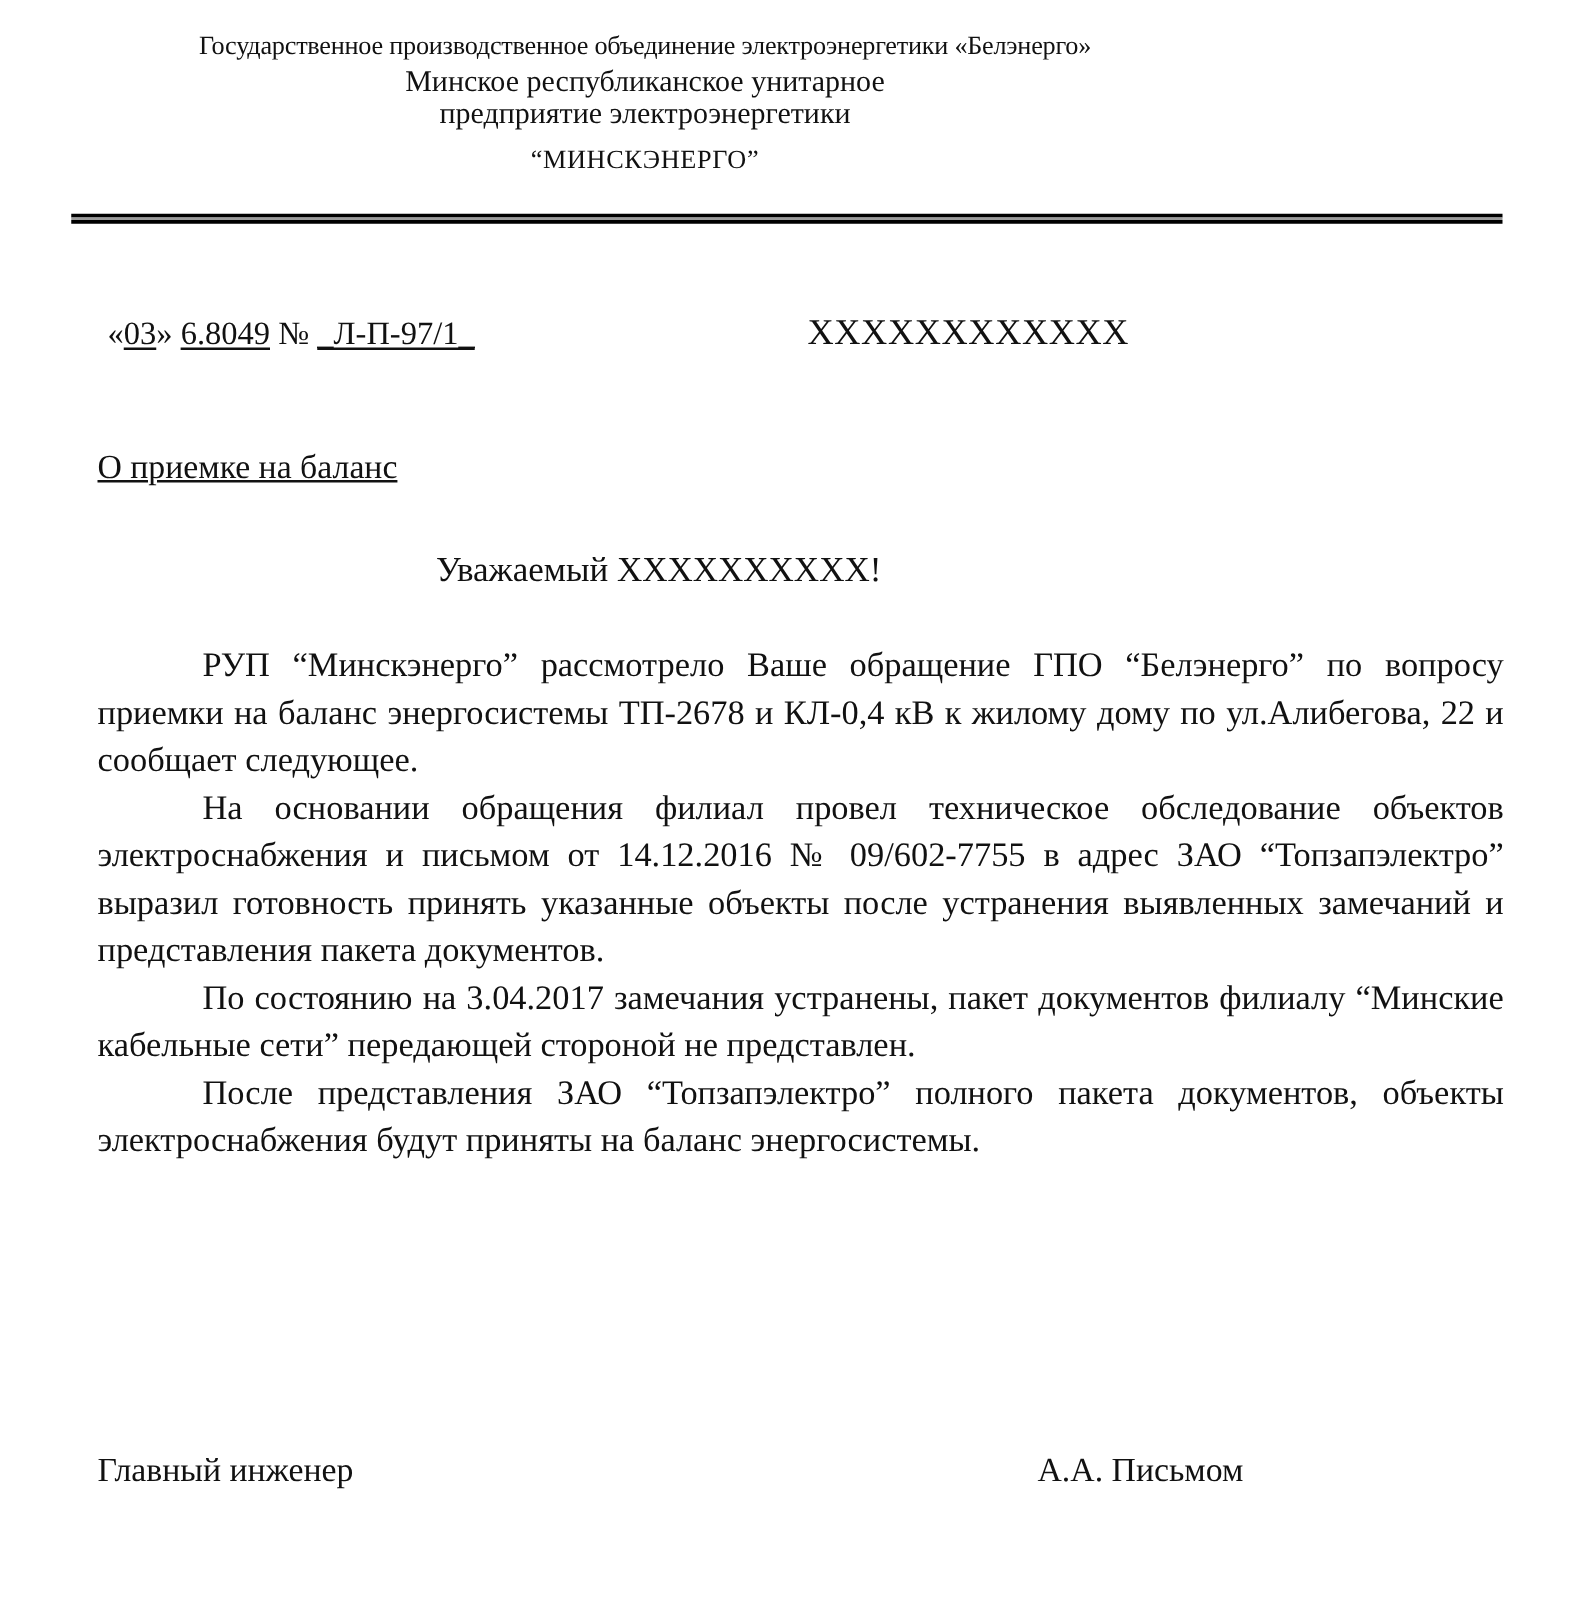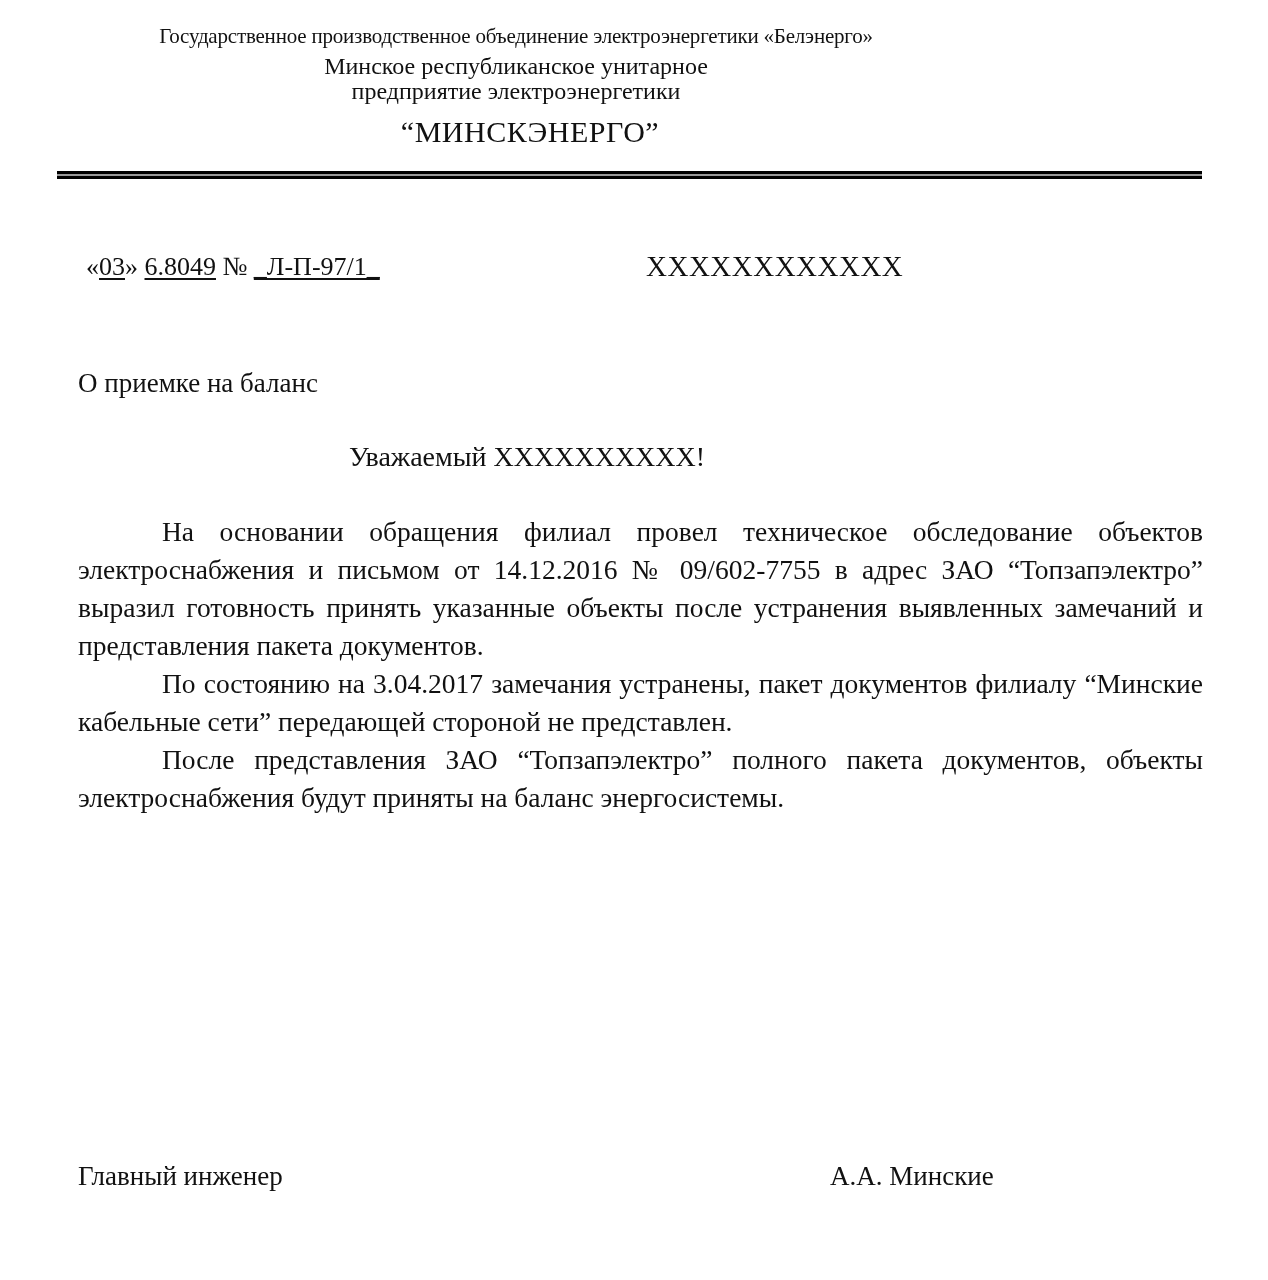--- a/index.html
+++ b/index.html
@@ -4,29 +4,29 @@
 <style>
   html, body { margin: 0; padding: 0; background: #ffffff; }
   body {
     width: 1268px; height: 1280px; position: relative; overflow: hidden;
     font-family: "Liberation Serif", "DejaVu Serif", serif; color: #111111;
   }
   .hdr { position: absolute; left: 0; width: 1032px; text-align: center; white-space: nowrap; }
   .h1 { top: 24px; font-size: 21px; letter-spacing: -0.2px; }
   .h2 { top: 53px; font-size: 24px; font-weight: normal; }
   .h3 { top: 78px; font-size: 24px; font-weight: normal; }
-  .h4 { top: 115px; font-size: 30px; letter-spacing: 0.5px; padding-left: 14px; }
+  .h4 { top: 115px; font-size: 21px; letter-spacing: 0.5px; }
   .rule { position: absolute; left: 57px; width: 1145px; }
   .rule1 { top: 171px; height: 3px; background: #000; }
   .rule2 { top: 174px; height: 2px; background: #9a9a9a; }
   .rule3 { top: 176px; height: 3px; background: #000; }
   .meta { position: absolute; top: 252px; left: 86px; font-size: 26px; white-space: nowrap; }
   .u { text-decoration: underline; text-underline-offset: 3px; }
   .addressee { position: absolute; top: 250px; left: 646px; font-size: 29px; letter-spacing: 0.5px; white-space: nowrap; }
-  .subject { position: absolute; top: 368px; left: 78px; font-size: 27px; white-space: nowrap; }
+  .subject { position: absolute; top: 358px; left: 78px; font-size: 27px; white-space: nowrap; text-decoration: underline; }
   .greeting { position: absolute; top: 441px; left: 0; width: 1048px; text-align: center; font-size: 28px; padding-left: 6px; box-sizing: border-box; }
   .body { position: absolute; top: 513px; left: 78px; width: 1125px; font-size: 27.5px; line-height: 38px; }
   .para { margin: 0; text-indent: 84px; text-align: justify; }
   .sign { position: absolute; top: 1161px; font-size: 27px; white-space: nowrap; }
   .sign-l { left: 78px; }
   .sign-r { left: 830px; }
 </style>
 </head>
 <body>
 
@@ -46,19 +46,20 @@
   <span class="u">_Л-П-97/1_</span>
 </div>
 
 <div class="addressee">ХХХХХХХХХХХХ</div>
 
 <div class="subject">О приемке на баланс</div>
 
 <div class="greeting">Уважаемый ХХХХХХХХХХ!</div>
 
 <div class="body">
+  <p class="para">РУП “Минскэнерго” рассмотрело Ваше обращение ГПО “Белэнерго” по вопросу приемки на баланс энергосистемы ТП-2678 и КЛ-0,4 кВ к жилому дому по ул.Алибегова, 22 и сообщает следующее.</p>
   <p class="para">На основании  обращения филиал провел техническое обследование объектов электроснабжения и письмом от 14.12.2016 № 09/602-7755 в адрес ЗАО “Топзапэлектро” выразил готовность принять указанные объекты после устранения выявленных замечаний и представления пакета документов.</p>
   <p class="para">По состоянию на 3.04.2017 замечания устранены, пакет документов филиалу “Минские кабельные сети” передающей стороной не представлен.</p>
   <p class="para">После представления ЗАО “Топзапэлектро”  полного пакета документов, объекты электроснабжения будут приняты на баланс энергосистемы.</p>
 </div>
 
 <div class="sign sign-l">Главный инженер</div>
-<div class="sign sign-r">А.А. Минские</div>
+<div class="sign sign-r">А.А. Письмом</div>
 
 </body></html>

